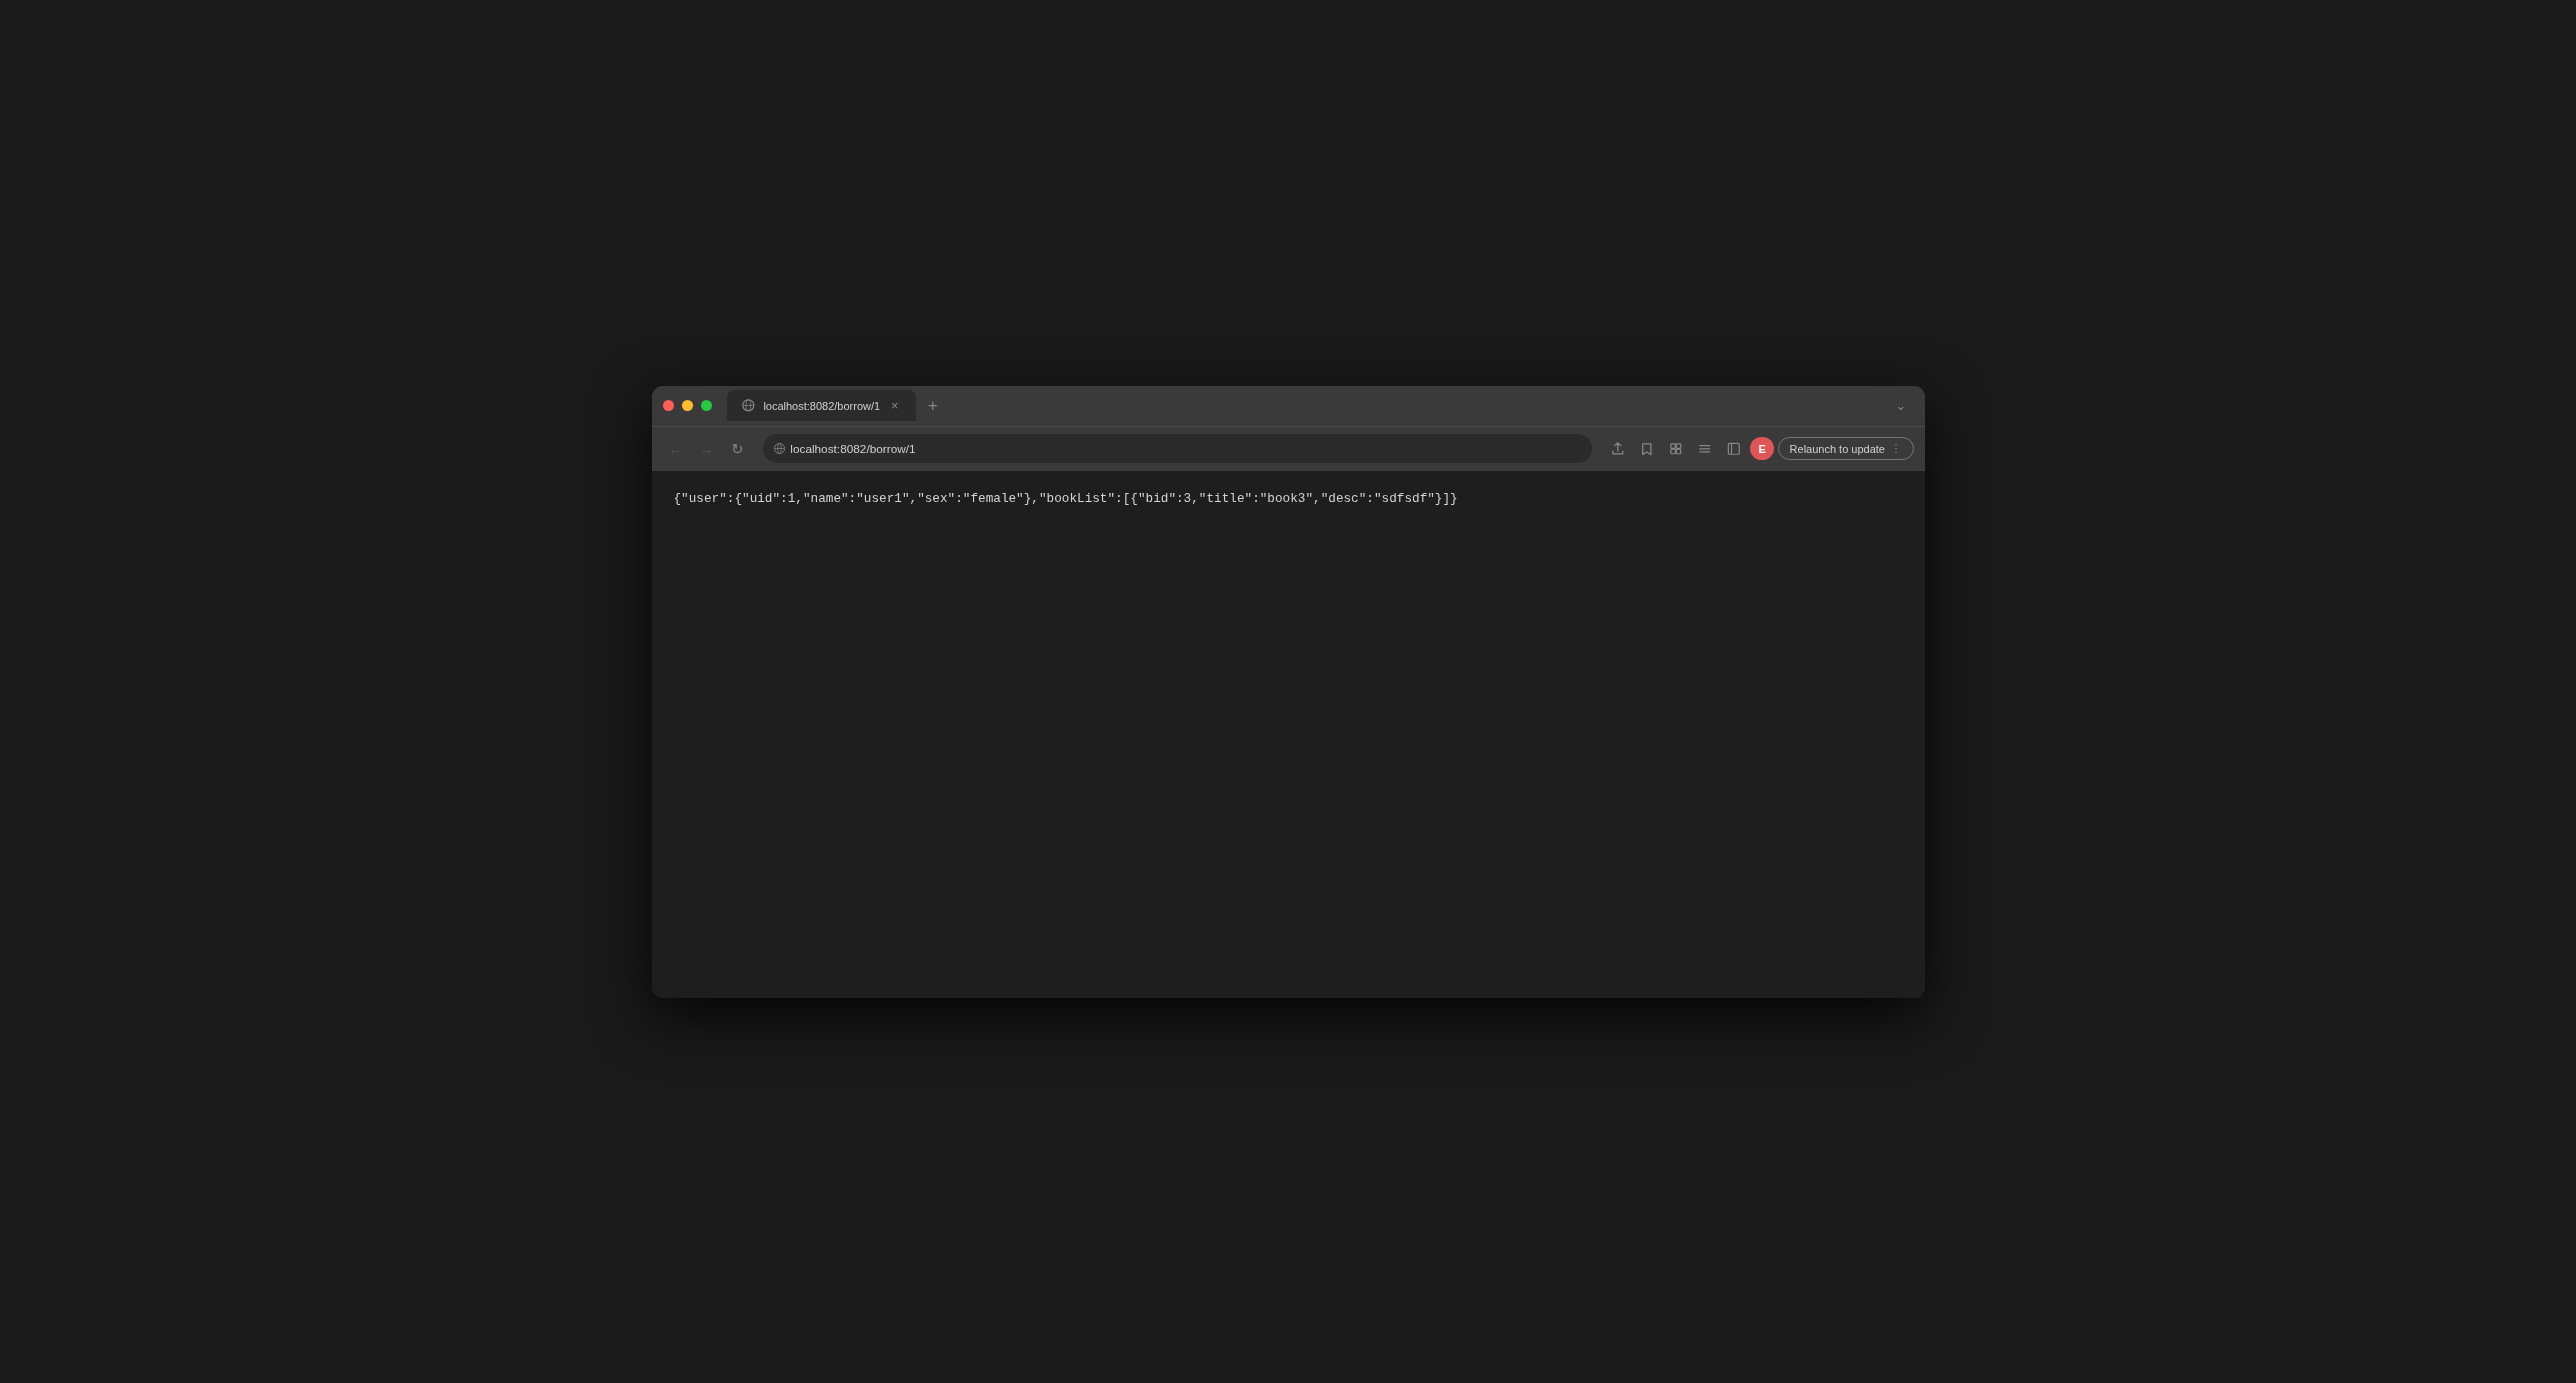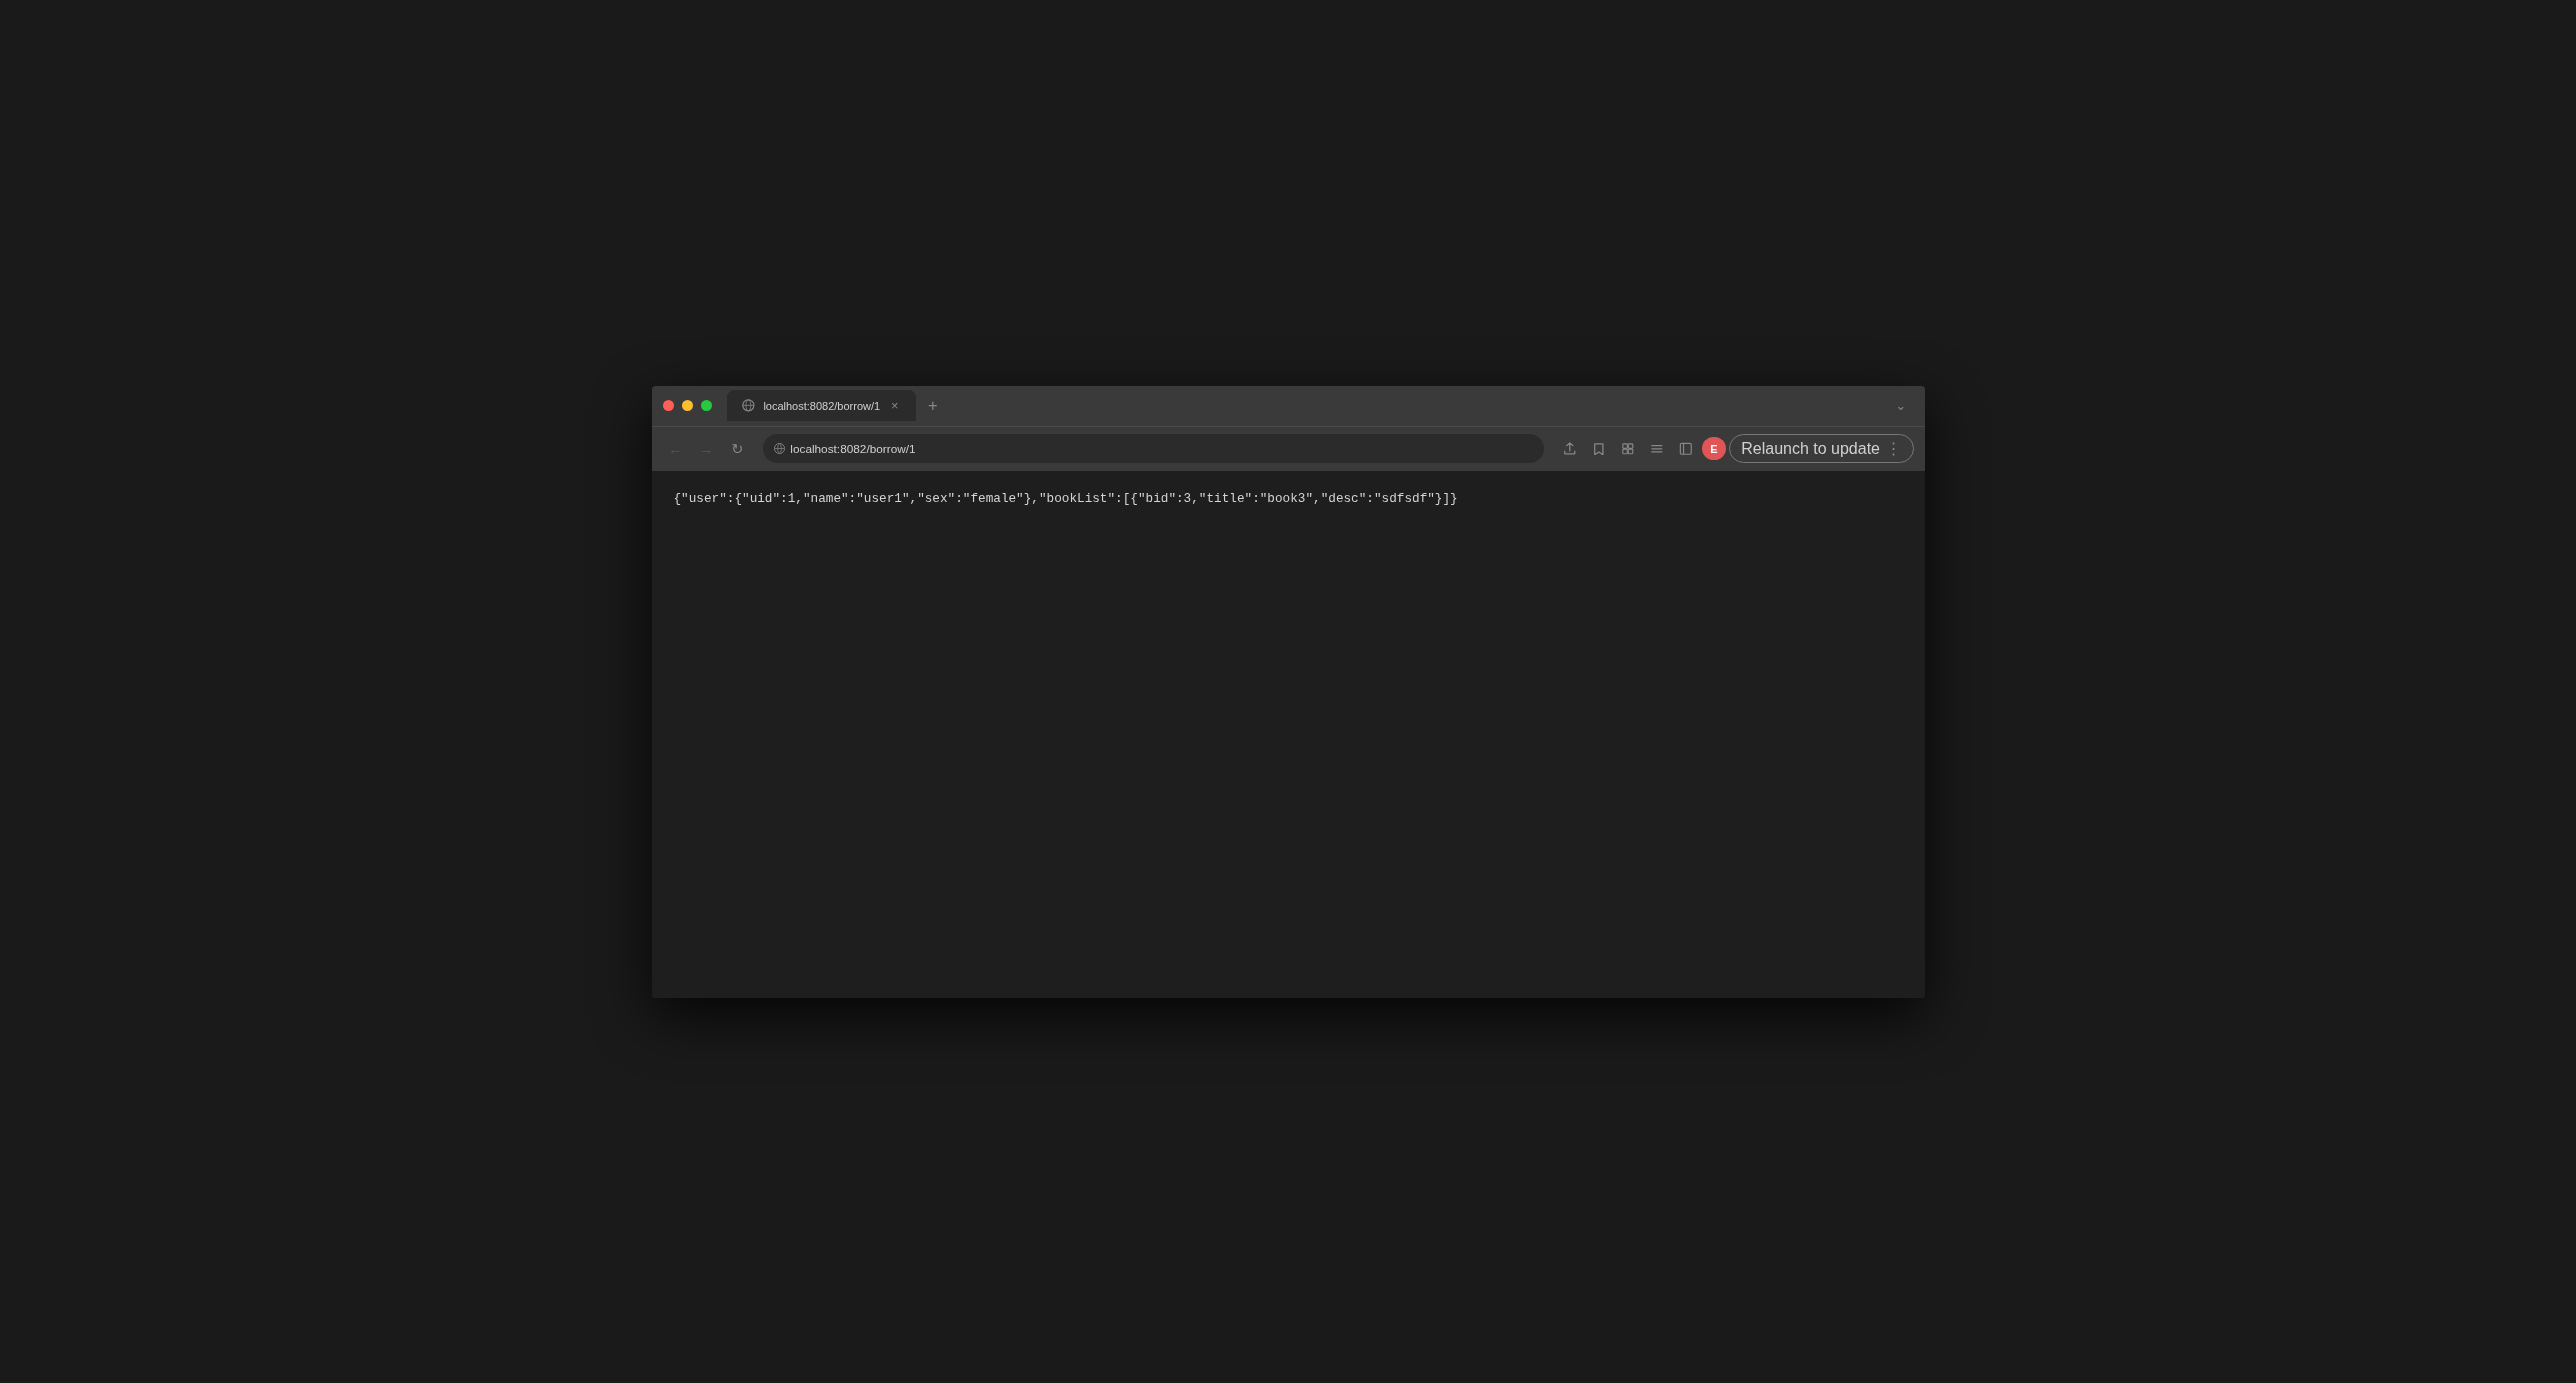--- a/index.html
+++ b/index.html
@@ -14,21 +14,21 @@
       display: flex;
       justify-content: center;
       align-items: center;
       min-height: 100vh;
     }
 
     .browser-window {
       width: 95%;
       max-width: 1273px;
       background-color: #2b2b2b;
-      border-radius: 4px;
+      border-radius: 11px;
       overflow: hidden;
       box-shadow: 0 18px 55px rgba(0,0,0,0.8);
     }
 
     
     .title-bar {
       background-color: #3a3a3a;
       height: 40px;
       display: flex;
       align-items: center;
@@ -225,21 +225,21 @@
       align-items: center;
       justify-content: center;
       cursor: pointer;
     }
 
     .relaunch-btn {
       background-color: transparent;
       border: 0.9px solid #777;
       border-radius: 14.5px;
       color: #d0d0d0;
-      font-size: 16px;
+      font-size: 11px;
       padding: 3.6px 11px;
       cursor: pointer;
       display: flex;
       align-items: center;
       gap: 5.5px;
       white-space: nowrap;
     }
 
     
     .page-content {

